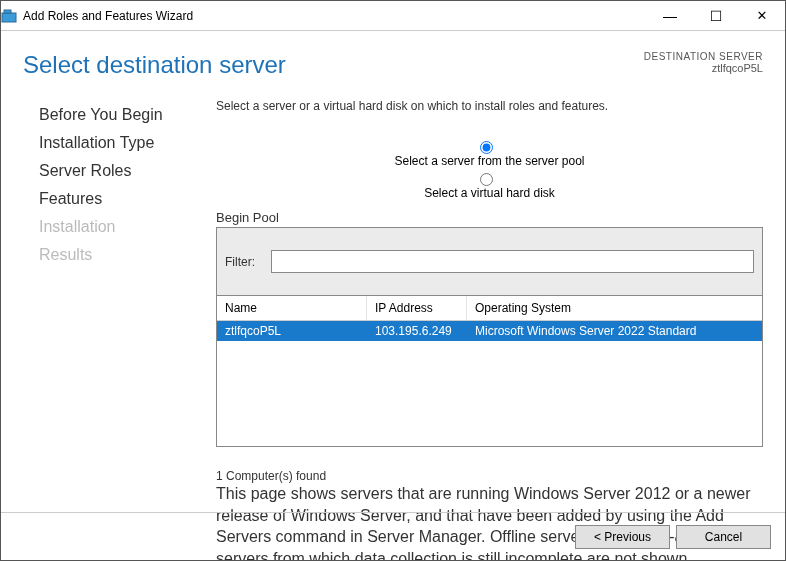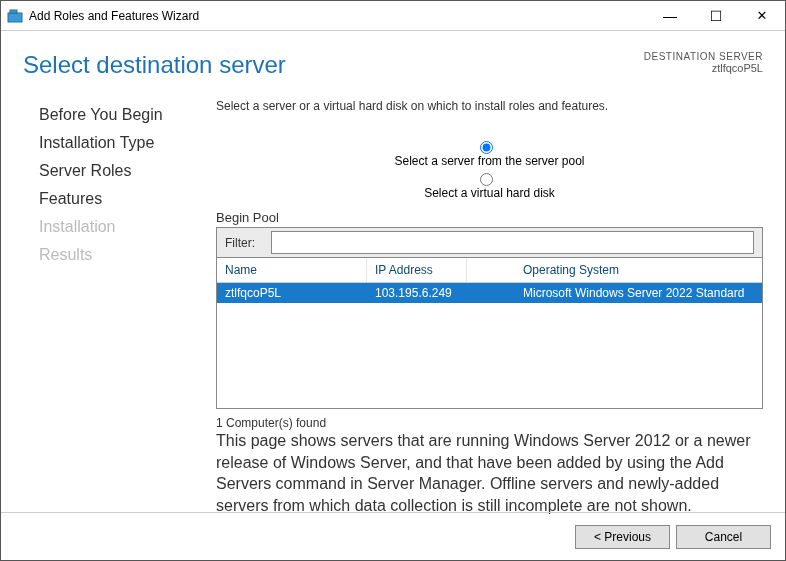--- a/index.html
+++ b/index.html
@@ -1,18 +1,18 @@
 <!DOCTYPE html>
 <html><head>
 <meta charset="utf-8">
 <style>
 * { box-sizing: border-box; margin: 0; padding: 0; font-family: "Segoe UI", Tahoma, sans-serif; }
 body { background: #fff; width: 786px; height: 561px; border: 1px solid #555; position: relative; overflow: hidden; }
 
-.titlebar { height: 30px; display: flex; align-items: center; padding-left: 6px; border-bottom: 1px solid #ccc; }
+.titlebar { height: 30px; display: flex; align-items: center; padding-left: 0; border-bottom: 1px solid #ccc; }
 .titlebar .icon { width: 16px; height: 16px; margin-right: 6px; display:flex; align-items:center; justify-content:center;}
 .titlebar .title { font-size: 12px; color: #000; flex: 1; }
 .titlebar .winbtn { width: 46px; height: 30px; display: flex; align-items: center; justify-content: center; font-size: 14px; font-family: "Segoe UI Symbol", sans-serif; }
 .titlebar .winbtn.close { font-size: 13px; }
 
 .header { display: flex; justify-content: space-between; padding: 20px 22px 10px 22px; }
 .header h1 { font-size: 24px; font-weight: 300; color: #1e72b8; }
 .header .dest { text-align: right; font-size: 10px; color: #555; }
 .header .dest .label { letter-spacing: 0.5px; font-size: 10px; }
 .header .dest .name { font-size: 11px; }
@@ -25,35 +25,35 @@
 .sidebar .step.disabled { color: #bbb; }
 
 .main { flex: 1; padding: 10px 22px 0 10px; }
 .instr { font-size: 12px; color: #333; margin-bottom: 28px; }
 
 .radio-row { display: flex; align-items: center; font-size: 12px; margin-bottom: 5px; flex-direction: column; }
 .radio-row input { margin-right: 6px; }
 
 .pool-label { font-size: 13px; color: #333; margin-top: 10px; margin-bottom: 2px; }
 .pool-box { border: 1px solid #888; }
-.filter-row { display: flex; align-items: center; padding: 3px 8px; border-bottom: 1px solid #888; background:#ebebeb;gap:12px;}
+.filter-row { display: flex; align-items: center; padding: 22px 8px; border-bottom: 1px solid #888; background:#ebebeb;gap:12px;}
 .filter-row label { font-size: 12px; color: #333; margin-right: 4px; }
 .filter-row input { flex: 1; height: 23px; border: 1px solid #888; font-size: 12px; padding: 0 4px; background:#fff;}
 
 .table-wrap { background:#fff;}
 .thead { display: flex; border-bottom: 1px solid #ccc; }
-.thead .col { font-size: 12px; color: #0c4a6e; padding: 5px 8px; border-right: 1px solid #e5e5e5; }
+.thead .col { font-size: 12px; color: #000000; padding: 5px 8px; border-right: 1px solid #e5e5e5; }
 .col-name { width: 150px; }
 .col-ip { width: 100px; }
-.col-os { flex: 1; border-right: none !important; margin-left: 48px; }
+.col-os { flex: 1; border-right: none !important; }
 .tbody { height: 125px; }
 .trow { display: flex; background: #1979ca; color: #fff; font-size: 12px; }
 .trow .cell { padding: 3px 8px; }
 
-.found { font-size: 12px; color: #333; margin-top: 7px; }
+.found { font-size: 12px; color: #333; margin-top: 22px; }
 .desc { font-size: 16px; color: #333; margin-top: 0; line-height: 1.35; }
 
 .footer { position: absolute; bottom: 0; left: 0; right: 0; height: 48px; border-top: 1px solid #ccc; display: flex; justify-content: flex-end; align-items: center; padding-right: 14px; gap: 6px; }
 .footer button { width: 95px; height: 24px; font-size: 12px; background: #e1e1e1; border: 1px solid #888; cursor: pointer; }
 .footer button.primary { border: 2px solid #0078d7; }
 .footer button:disabled { color: #999; border-color: #bbb; background: #efefef; cursor: default; }
 </style>
 </head>
 <body>
 

